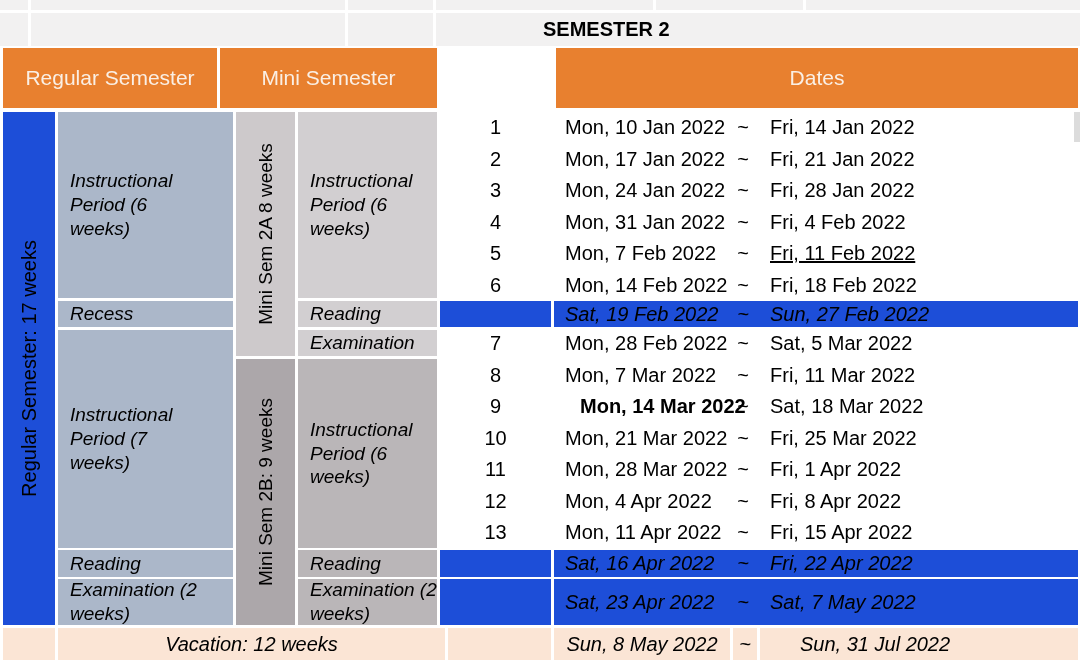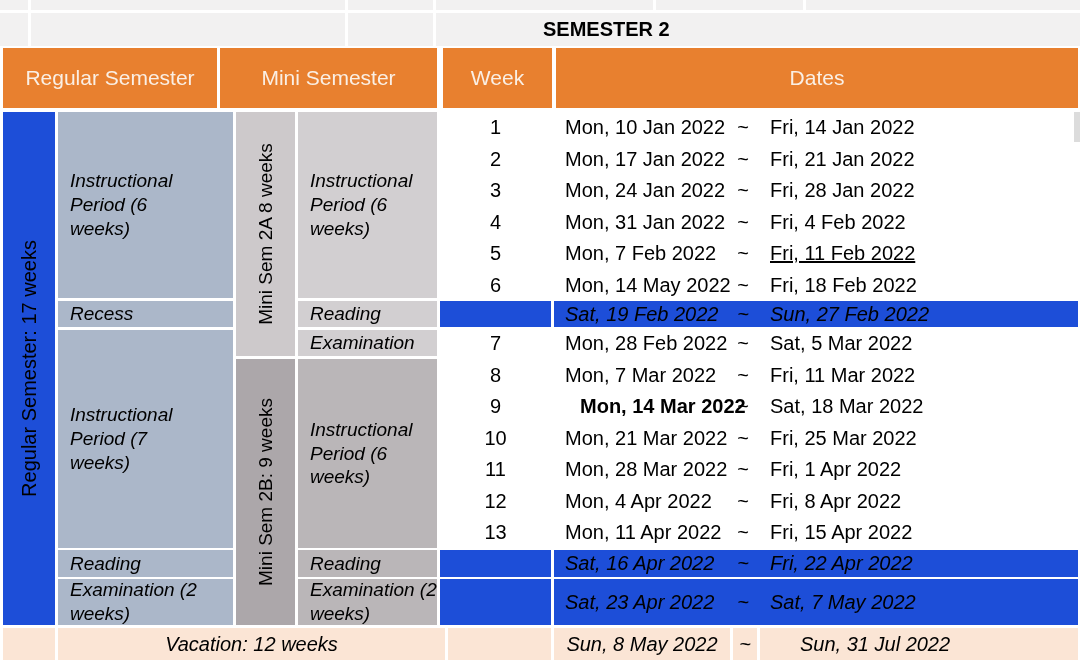--- a/index.html
+++ b/index.html
@@ -43,21 +43,20 @@
   <div class="cell gray-top" style="left:806px;top:0;width:274px;height:10px"></div>
 
   <div class="cell gray-top" style="left:0;top:13px;width:28px;height:33px"></div>
   <div class="cell gray-top" style="left:31px;top:13px;width:314px;height:33px"></div>
   <div class="cell gray-top" style="left:348px;top:13px;width:85px;height:33px"></div>
   <div class="cell gray-top" style="left:436px;top:13px;width:644px;height:33px"></div>
   <div class="title" style="left:543px;top:13px;height:33px">SEMESTER 2</div>
 
   <div class="cell orange c-center" style="left:220px;top:48px;width:217px;height:60px">Mini Semester</div>
   <div class="cell orange c-center" style="left:3px;top:48px;width:214px;height:60px">Regular Semester</div>
-  <div class="cell orange c-center" style="left:443px;top:48px;width:109px;height:60px">Week</div>
   <div class="cell orange c-center" style="left:556px;top:48px;width:522px;height:60px">Dates</div>
 
   <div class="vwrap peach v20" style="left:3px;top:112px;width:52px;height:513px">
     <span>Regular Semester: 17 weeks</span>
   </div>
 
   <div class="cell bluegray period" style="left:58px;top:112px;width:175px;height:186px">
       <span>Instructional Period (6 weeks)</span>
     </div>
   <div class="cell bluegray period" style="left:58px;top:301px;width:175px;height:26px">
@@ -125,21 +124,21 @@
         <span class="datetxt" style="position: absolute; display: flex; align-items: center; height: 100%; left: 330px;">Fri, 4 Feb 2022</span>
       </div>
       <div class="cell" style="left: 440px; top: 238px; width: 638px; height: 31.5px;">
         <span class="weeknum" style="position: absolute; display: flex; align-items: center; height: 100%; left: 0px; width: 111px; justify-content: center;">5</span>
         <span class="datetxt" style="position: absolute; display: flex; align-items: center; height: 100%; left: 125px;">Mon, 7 Feb 2022</span>
         <span class="datetxt" style="position: absolute; display: flex; align-items: center; height: 100%; left: 291px; width: 24px; justify-content: center;">~</span>
         <span class="datetxt" style="position: absolute; display: flex; align-items: center; height: 100%; left: 330px; text-decoration: underline;">Fri, 11 Feb 2022</span>
       </div>
       <div class="cell" style="left: 440px; top: 269.5px; width: 638px; height: 31.5px;">
         <span class="weeknum" style="position: absolute; display: flex; align-items: center; height: 100%; left: 0px; width: 111px; justify-content: center;">6</span>
-        <span class="datetxt" style="position: absolute; display: flex; align-items: center; height: 100%; left: 125px;">Mon, 14 May 2022</span>
+        <span class="datetxt" style="position: absolute; display: flex; align-items: center; height: 100%; left: 125px;">Mon, 14 Feb 2022</span>
         <span class="datetxt" style="position: absolute; display: flex; align-items: center; height: 100%; left: 291px; width: 24px; justify-content: center;">~</span>
         <span class="datetxt" style="position: absolute; display: flex; align-items: center; height: 100%; left: 330px;">Fri, 18 Feb 2022</span>
       </div>
       <div class="cell" style="left: 440px; top: 328px; width: 638px; height: 31.5px;">
         <span class="weeknum" style="position: absolute; display: flex; align-items: center; height: 100%; left: 0px; width: 111px; justify-content: center;">7</span>
         <span class="datetxt" style="position: absolute; display: flex; align-items: center; height: 100%; left: 125px;">Mon, 28 Feb 2022</span>
         <span class="datetxt" style="position: absolute; display: flex; align-items: center; height: 100%; left: 291px; width: 24px; justify-content: center;">~</span>
         <span class="datetxt" style="position: absolute; display: flex; align-items: center; height: 100%; left: 330px;">Sat, 5 Mar 2022</span>
       </div>
       <div class="cell" style="left: 440px; top: 359.5px; width: 638px; height: 31.5px;">

